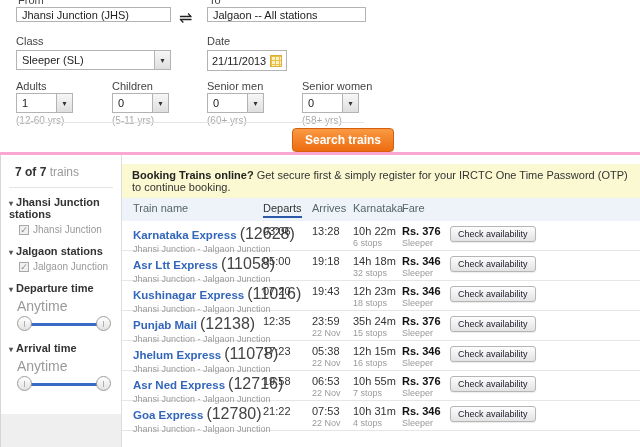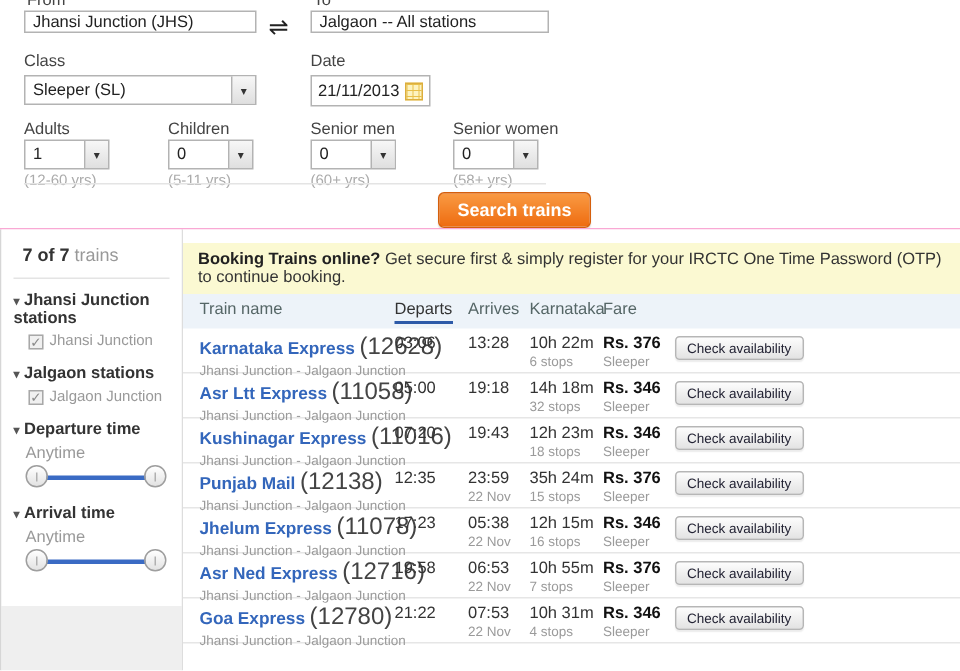--- a/index.html
+++ b/index.html
@@ -28,37 +28,37 @@
     background-image:linear-gradient(#e8c04a 1px, transparent 1px),
                      linear-gradient(90deg,#e8c04a 1px, transparent 1px);
     background-size:4px 4px; }
   .form-divider { position:absolute; left:16px; top:122px; width:348px; height:1px; background:#e4e4e4; }
   .search-btn { position:absolute; left:292px; top:128px; padding:4px 12px;
     background:linear-gradient(#f99a43,#ee6c10); border:1px solid #d55f0c; border-radius:4px;
     color:#fff; font-weight:bold; font-size:12px; cursor:pointer;
     font-family:"Liberation Sans", sans-serif; box-shadow:0 1px 1px rgba(0,0,0,.15); }
 
   
-  .content { display:flex; width:640px; height:295px; border-top:1px solid #f9a8d4; }
+  .content { display:flex; width:640px; height:295px; border-top:3px solid #f9a8d4; }
   .sidebar { width:122px; border-right:1px solid #ddd; border-left:1px solid #d6d6d6;
     display:flex; flex-direction:column; }
   .sidebar-panel { background:#fff; padding:10px 8px 12px 14px; }
   .sidebar-filler { flex:1; background:#efefef; }
   .count-line { font-size:12px; margin-bottom:8px; }
   .count-bold { font-weight:bold; color:#333; }
   .count-rest { color:#999; }
   .side-divider { height:1px; background:#e4e4e4; margin:0 0 8px -6px; }
   .filter-group { margin-bottom:10px; }
   .filter-title { font-weight:bold; font-size:11px; color:#333; margin-bottom:4px; margin-left:-6px; }
   .tri { font-size:8px; color:#555; margin-right:3px; }
   .chk-row { display:flex; align-items:center; gap:4px; margin:2px 0 2px 4px; }
   .chk { width:10px; height:10px; border:1px solid #a8a8a8; background:#f0f0f0;
     font-size:9px; line-height:9px; color:#8a8a8a; text-align:center; }
   .chk-label { font-size:10px; color:#999; }
-  .slider-label { font-size:11px; color:#999; margin:0 0 2px 2px; }
+  .slider-label { font-size:14px; color:#999; margin:0 0 2px 2px; }
   .slider { position:relative; height:16px; margin:2px 2px 0 2px; }
   .slider .track { position:absolute; left:6px; right:6px; top:7px; height:3px; background:#3a6bc4; }
   .handle { position:absolute; top:0; width:15px; height:15px; border:1px solid #9e9e9e;
     border-radius:50%; background:linear-gradient(#ffffff,#e2e2e2); cursor:pointer; }
   .handle::after { content:""; position:absolute; left:6px; top:4px; width:1px; height:6px; background:#b0b0b0; }
   .handle.left { left:0; } .handle.right { right:0; }
 
   .main { flex:1; background:#fff; }
   .banner { margin-top:9px; background:#fbf9d2; padding:5px 10px; font-size:11px; color:#333; }
   .banner b { color:#222; }

